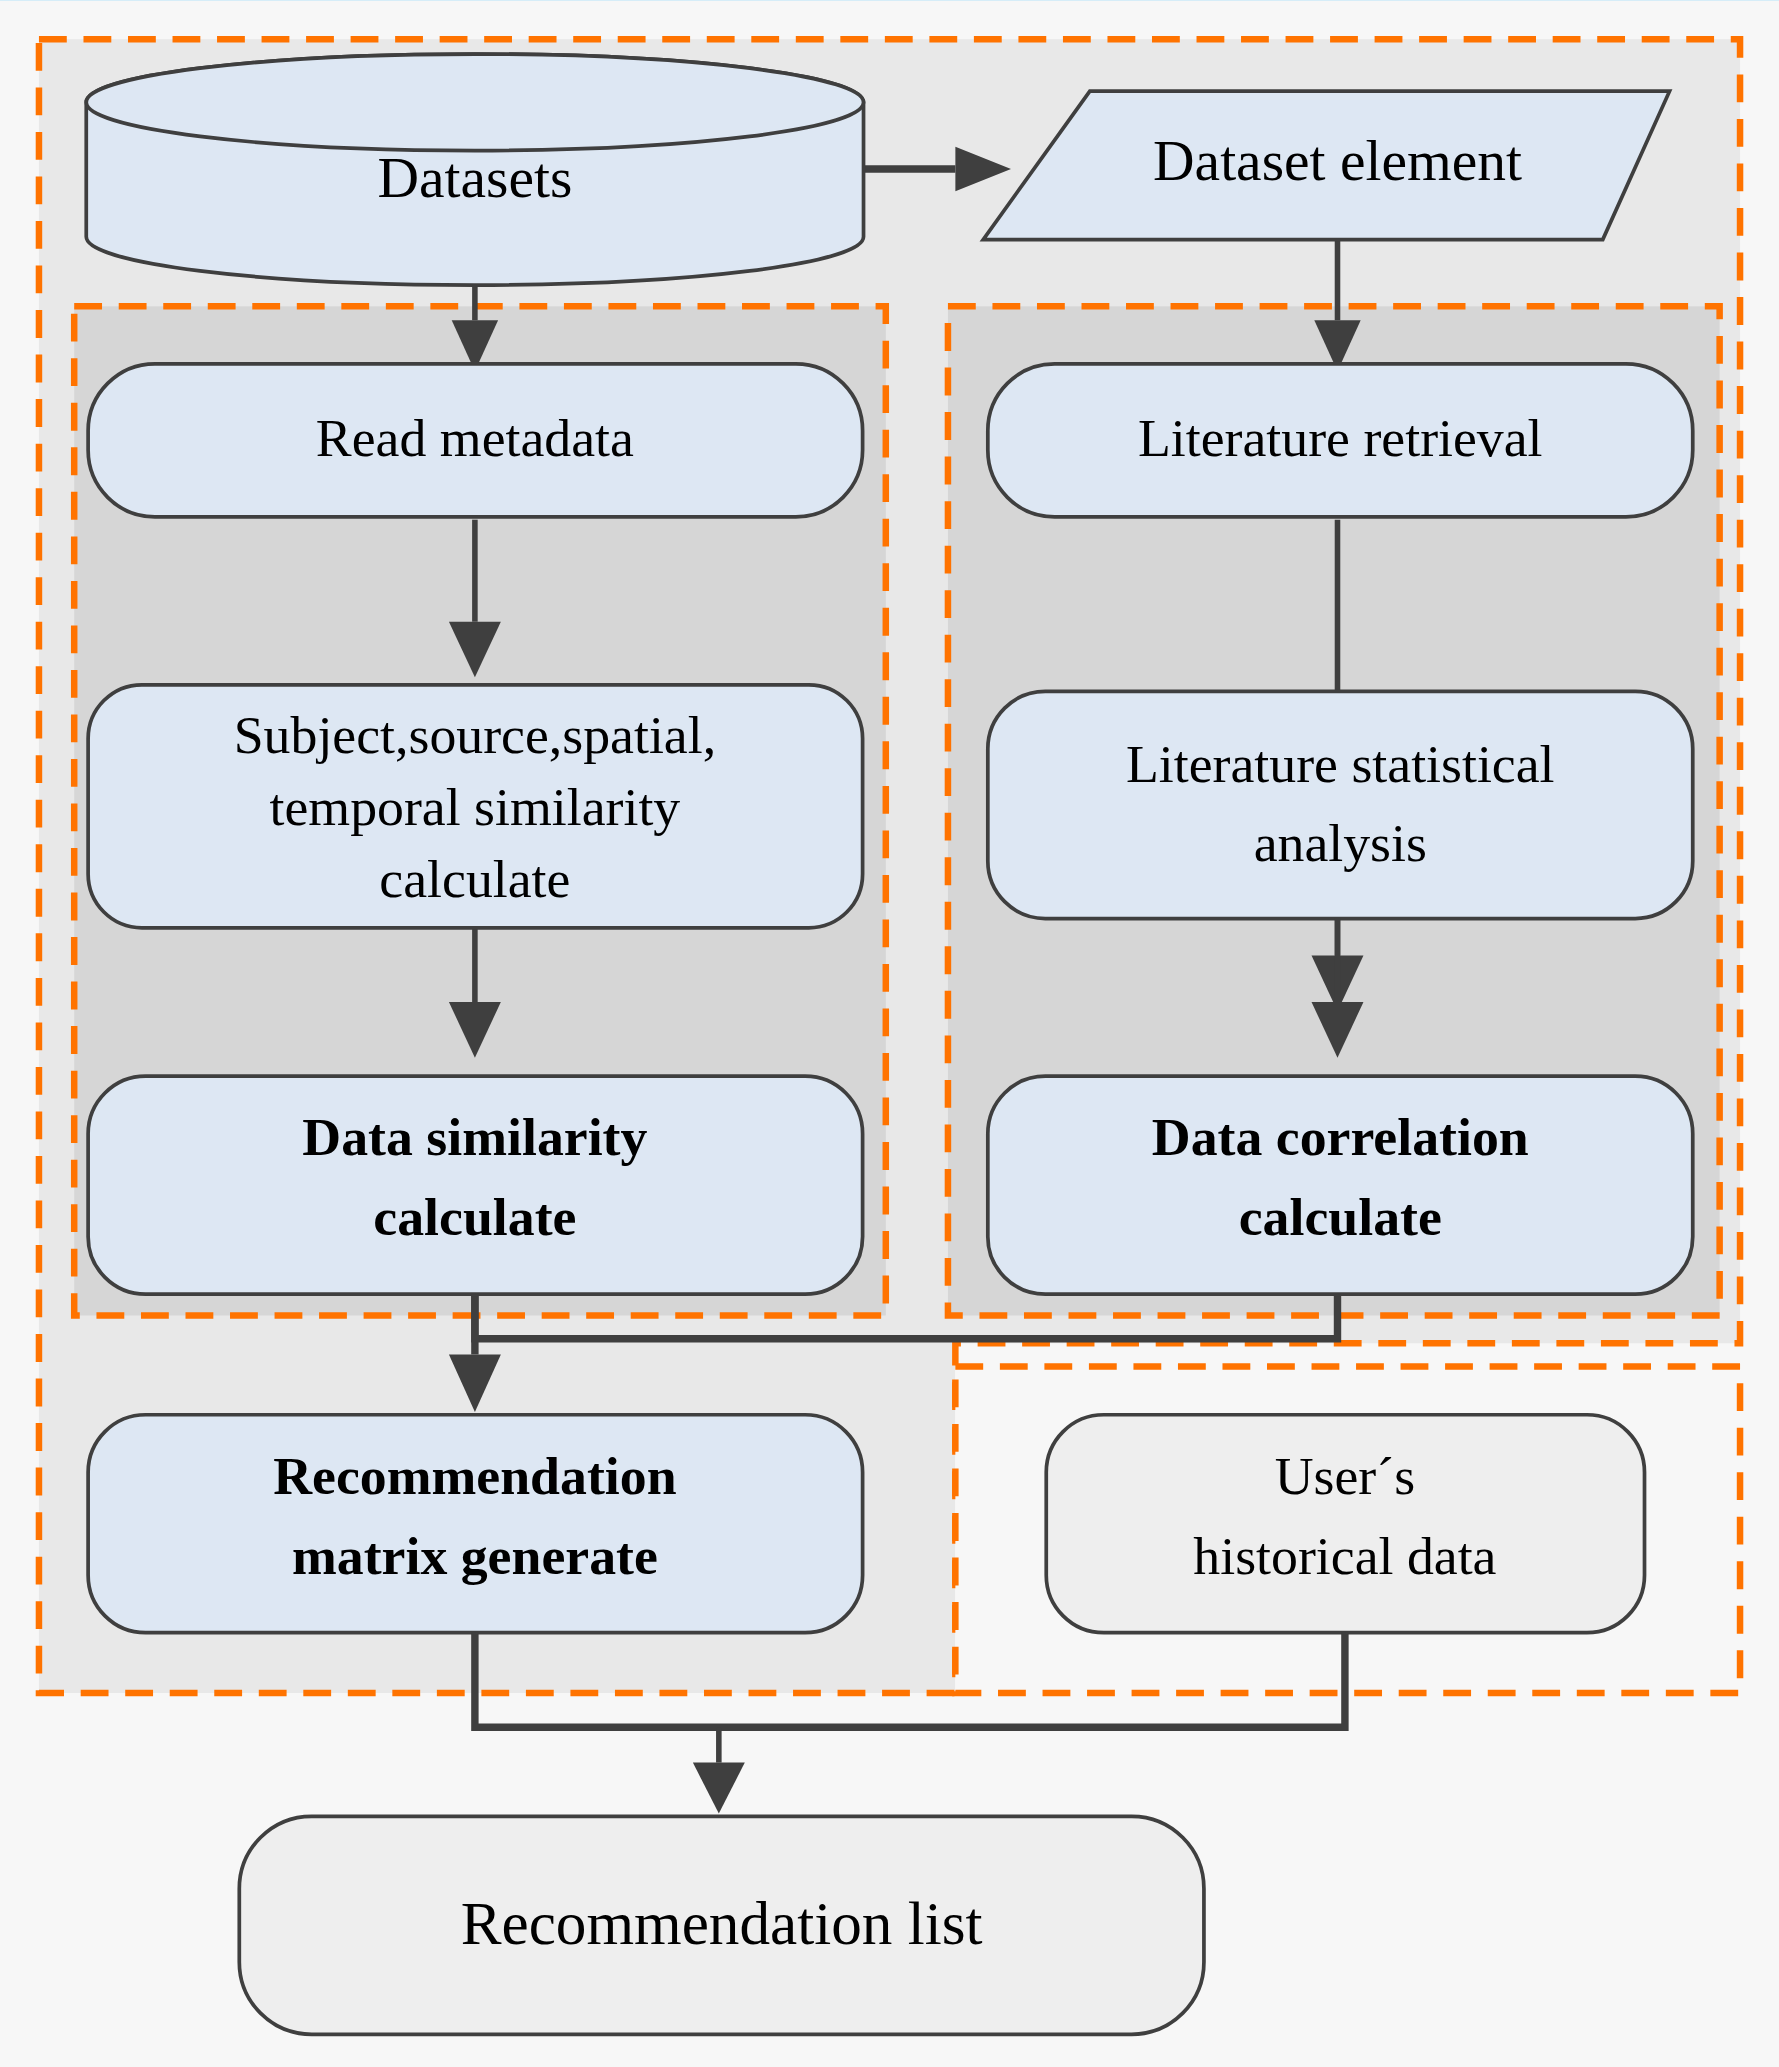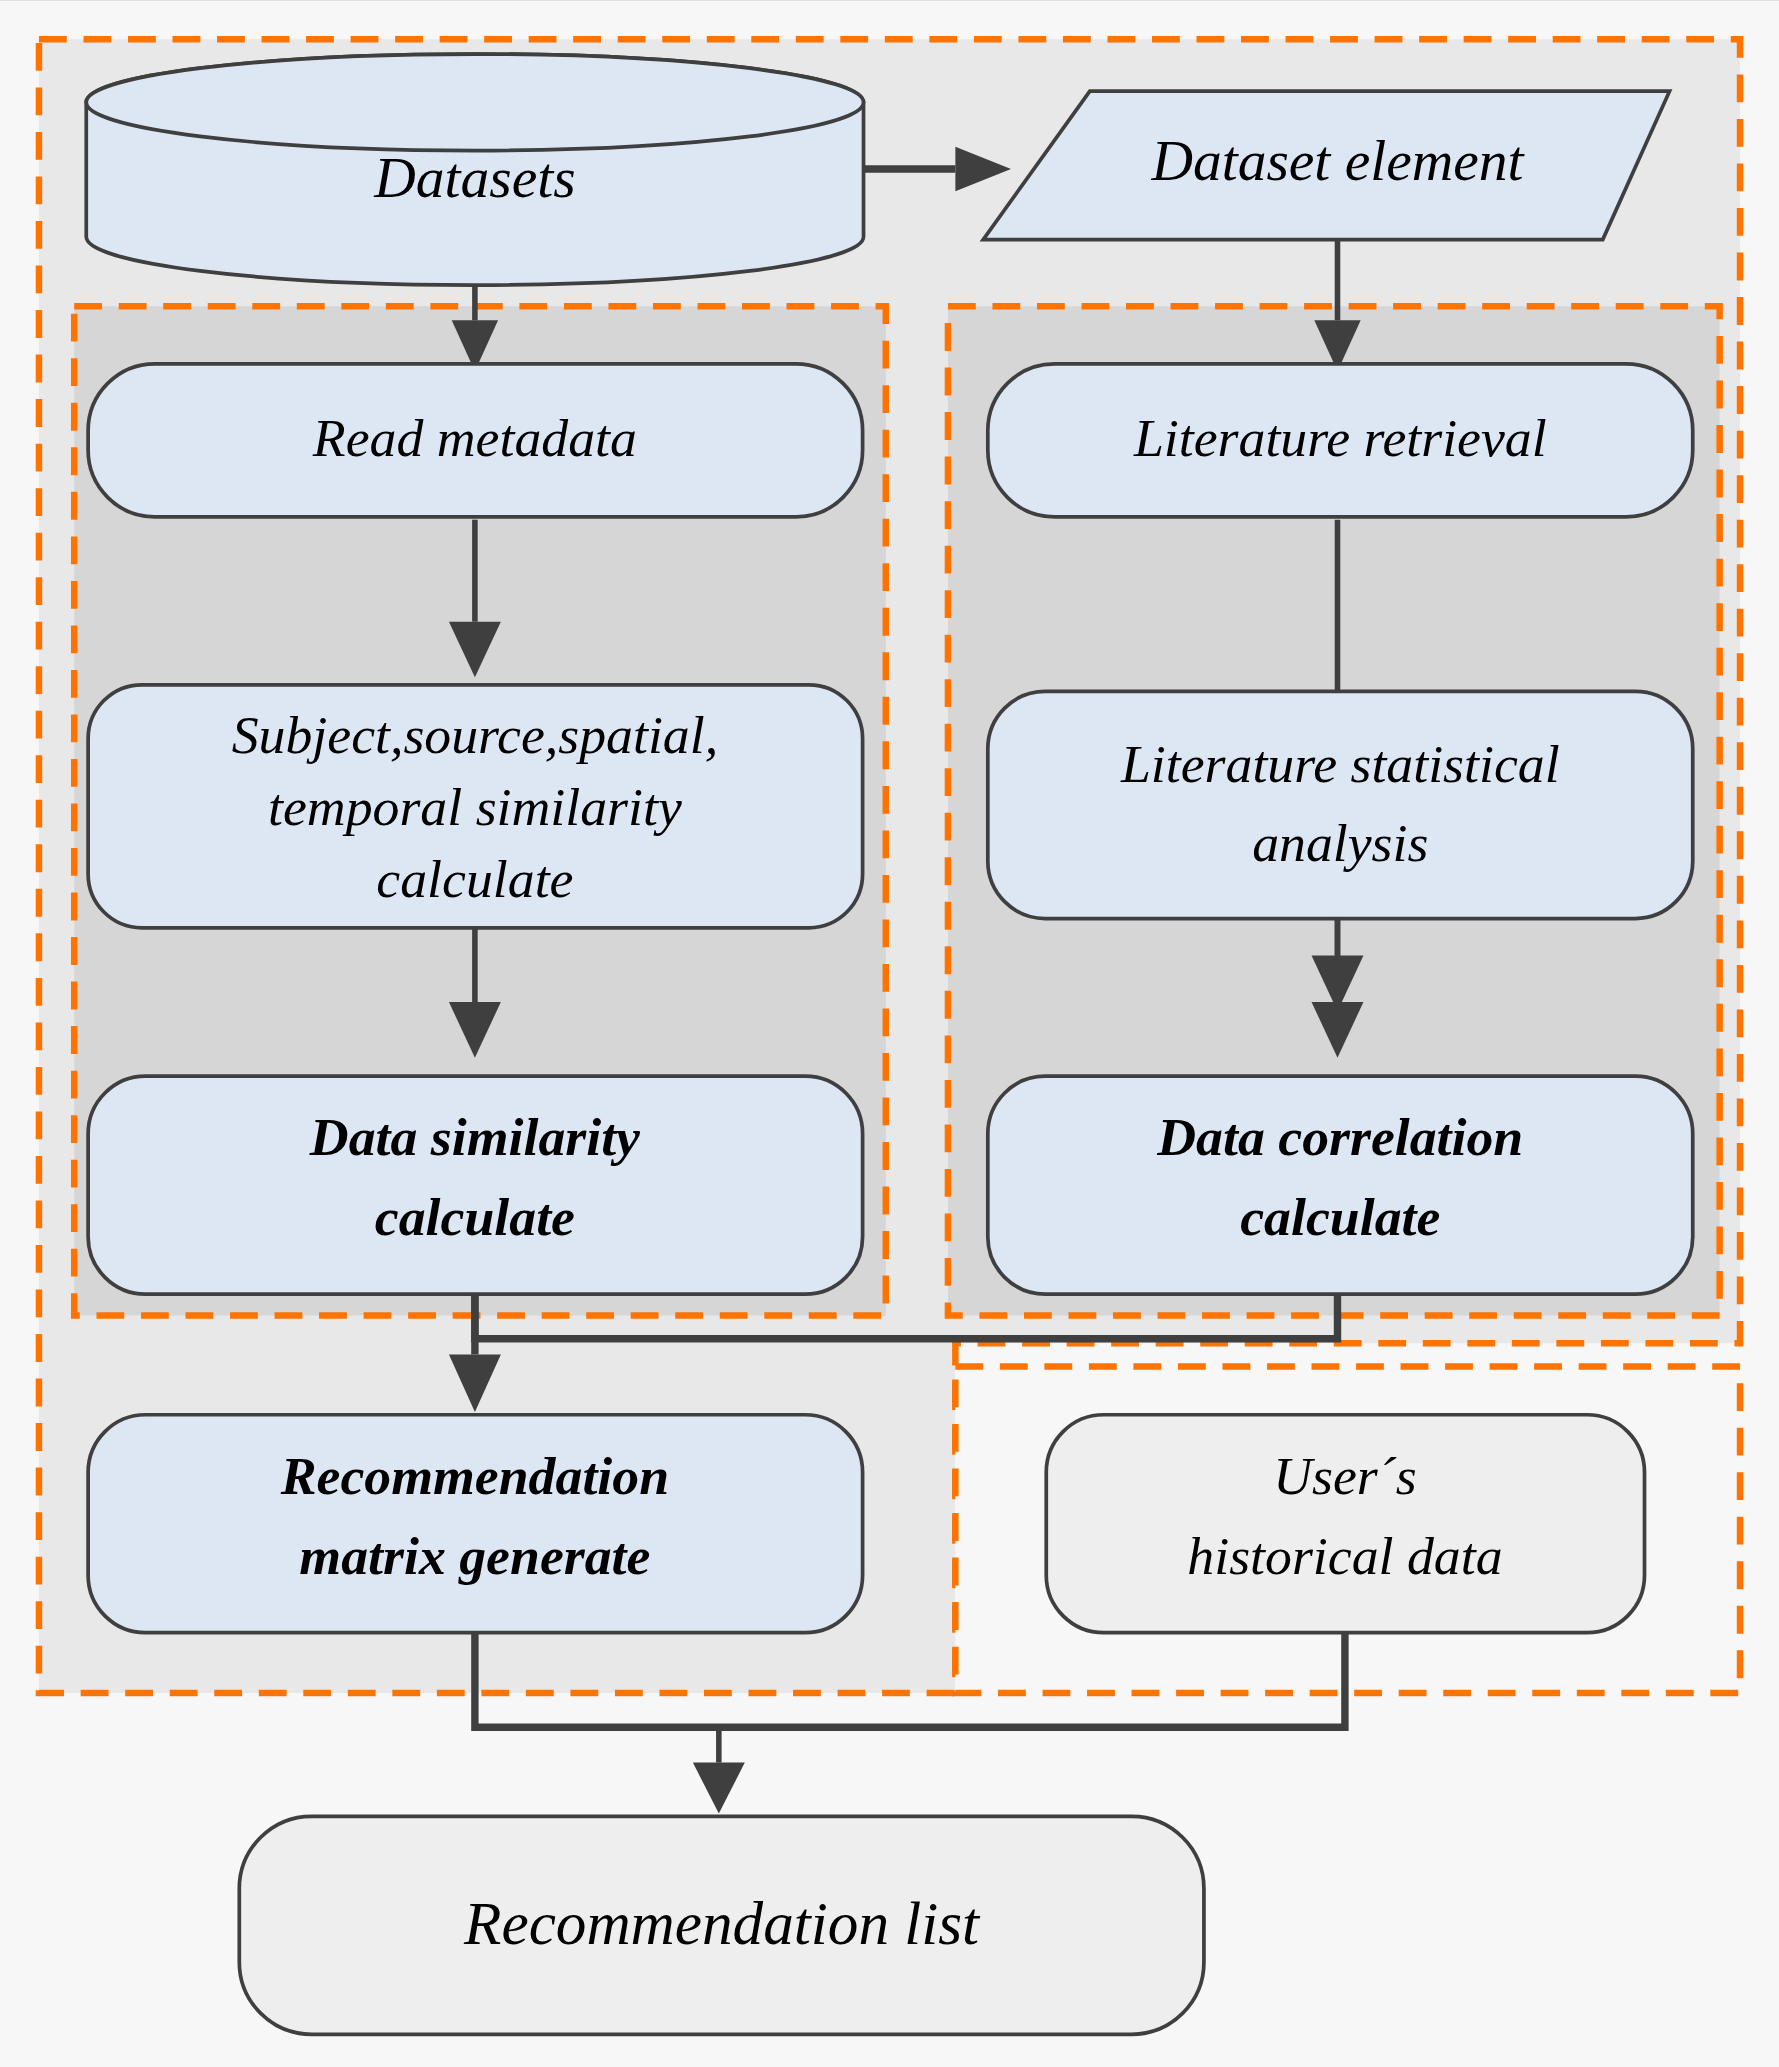--- a/index.html
+++ b/index.html
@@ -10,22 +10,21 @@
   body {
     width: 1779px;
     height: 2068px;
     font-family: "Liberation Serif", "DejaVu Serif", serif;
     overflow: hidden;
   }
   #flow-root {
     position: relative;
     width: 1779px;
     height: 2068px;
-    background: #a3a3a3;
-    font-style: italic;
+    background: #7dd3fc;
   }
   svg#flow-svg {
     display: block;
     width: 1779px;
     height: 2068px;
   }
   .node-label {
     font-family: "Liberation Serif", "DejaVu Serif", serif;
     fill: #000000;
     text-anchor: middle;

